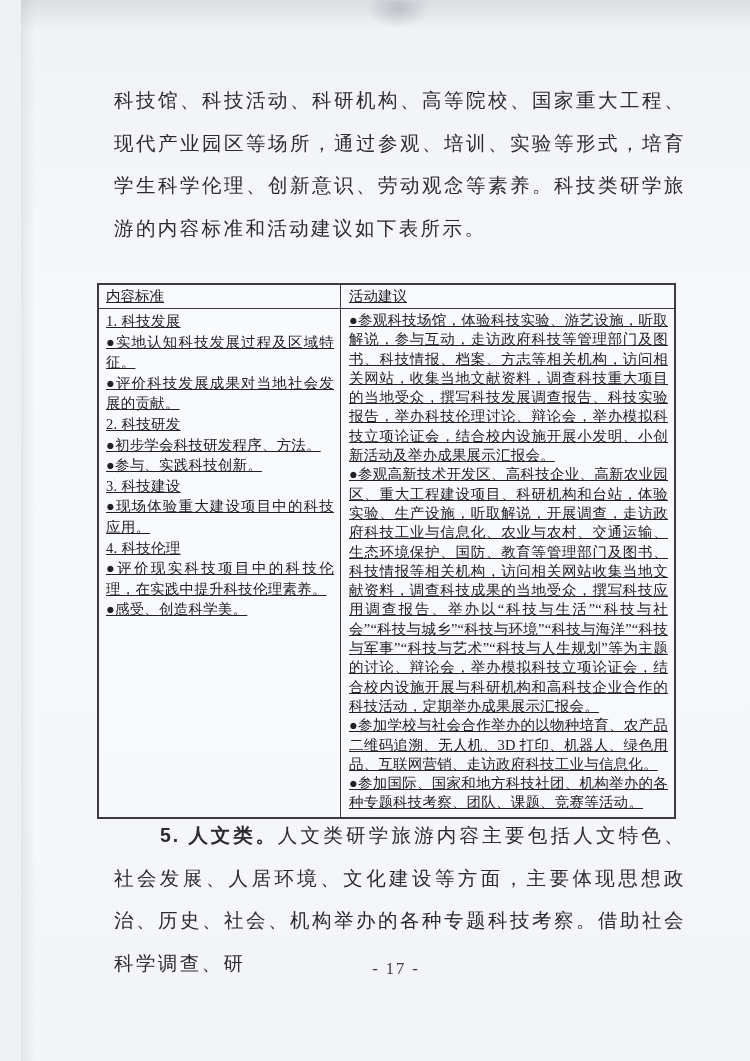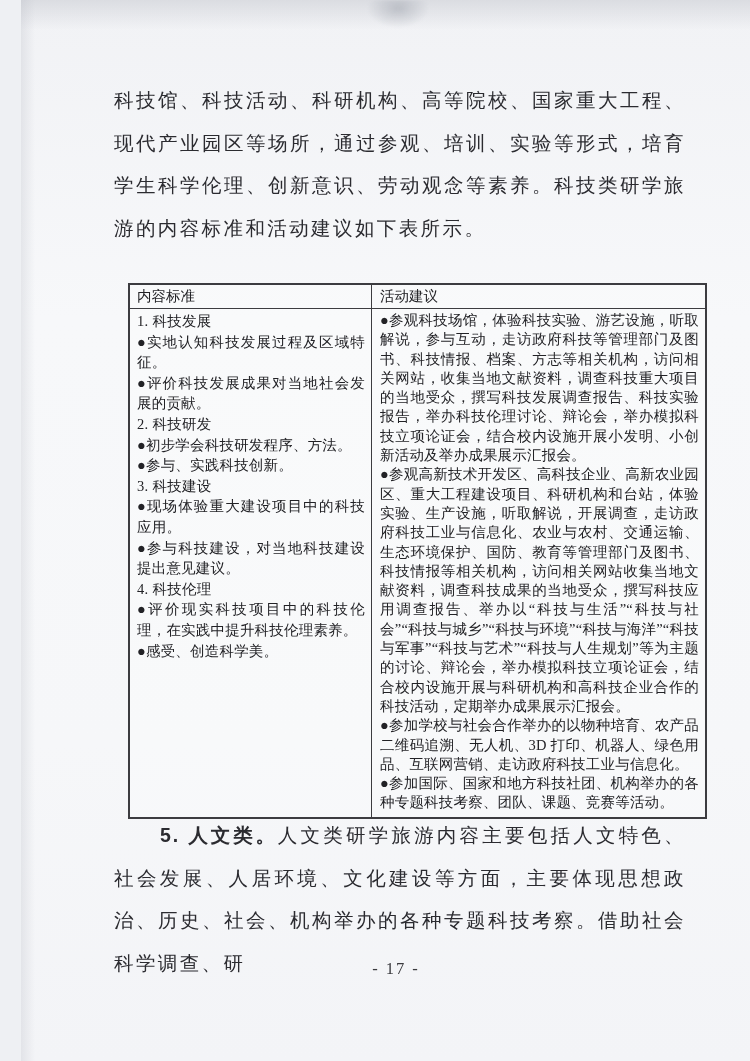--- a/index.html
+++ b/index.html
@@ -29,24 +29,25 @@
     position:absolute;left:93px;width:572px;
     font-size:19.5px;line-height:42.5px;letter-spacing:2.4px;
     text-align:justify;text-justify:inter-character;word-break:break-all;
     color:#2b2b30;
   }
   .para-top{top:80px;}
   .para-bottom{top:814px;text-indent:46px;}
   .para-bottom b{font-family:"Liberation Sans","DejaVu Sans",sans-serif;font-weight:700;letter-spacing:2px;}
   
   .doc-table{
-    position:absolute;left:107px;top:283px;width:579px;
+    position:absolute;left:76px;top:283px;width:579px;
     border:2px solid #3c3c40;box-sizing:border-box;
     font-size:14.5px;color:#222226;
     background:rgba(255,255,255,.25);
+    text-decoration:underline;
   }
   .t-row{display:flex;}
   .t-head{border-bottom:1.5px solid #3c3c40;}
   .t-cell-left{width:242px;border-right:1.5px solid #3c3c40;box-sizing:border-box;
     padding:2px 6px 4px 7px;}
   .t-cell-right{flex:1;box-sizing:border-box;padding:2px 6px 4px 8px;}
   .t-head .t-cell-left,.t-head .t-cell-right{padding-top:1px;padding-bottom:2px;line-height:20px;}
   .col-standards{line-height:20.6px;letter-spacing:.2px;text-align:justify;word-break:break-all;}
   .col-standards .num-line{letter-spacing:.3px;}
   .col-suggestions{line-height:19.3px;letter-spacing:.2px;text-align:justify;text-justify:inter-character;word-break:break-all;}
@@ -74,21 +75,20 @@
     <div class="t-row t-body">
       <div class="t-cell-left col-standards">
         <div class="num-line">1. 科技发展</div>
         <div>●实地认知科技发展过程及区域特征。</div>
         <div>●评价科技发展成果对当地社会发展的贡献。</div>
         <div class="num-line">2. 科技研发</div>
         <div>●初步学会科技研发程序、方法。</div>
         <div>●参与、实践科技创新。</div>
         <div class="num-line">3. 科技建设</div>
         <div>●现场体验重大建设项目中的科技应用。</div>
-        <div>●参与科技建设，对当地科技建设提出意见建议。</div>
         <div class="num-line">4. 科技伦理</div>
         <div>●评价现实科技项目中的科技伦理，在实践中提升科技伦理素养。</div>
         <div>●感受、创造科学美。</div>
       </div>
       <div class="t-cell-right col-suggestions">
         <div>●参观科技场馆，体验科技实验、游艺设施，听取解说，参与互动，走访政府科技等管理部门及图书、科技情报、档案、方志等相关机构，访问相关网站，收集当地文献资料，调查科技重大项目的当地受众，撰写科技发展调查报告、科技实验报告，举办科技伦理讨论、辩论会，举办模拟科技立项论证会，结合校内设施开展小发明、小创新活动及举办成果展示汇报会。</div>
         <div>●参观高新技术开发区、高科技企业、高新农业园区、重大工程建设项目、科研机构和台站，体验实验、生产设施，听取解说，开展调查，走访政府科技工业与信息化、农业与农村、交通运输、生态环境保护、国防、教育等管理部门及图书、科技情报等相关机构，访问相关网站收集当地文献资料，调查科技成果的当地受众，撰写科技应用调查报告、举办以“科技与生活”“科技与社会”“科技与城乡”“科技与环境”“科技与海洋”“科技与军事”“科技与艺术”“科技与人生规划”等为主题的讨论、辩论会，举办模拟科技立项论证会，结合校内设施开展与科研机构和高科技企业合作的科技活动，定期举办成果展示汇报会。</div>
         <div>●参加学校与社会合作举办的以物种培育、农产品二维码追溯、无人机、3D 打印、机器人、绿色用品、互联网营销、走访政府科技工业与信息化。</div>
         <div>●参加国际、国家和地方科技社团、机构举办的各种专题科技考察、团队、课题、竞赛等活动。</div>
       </div>

